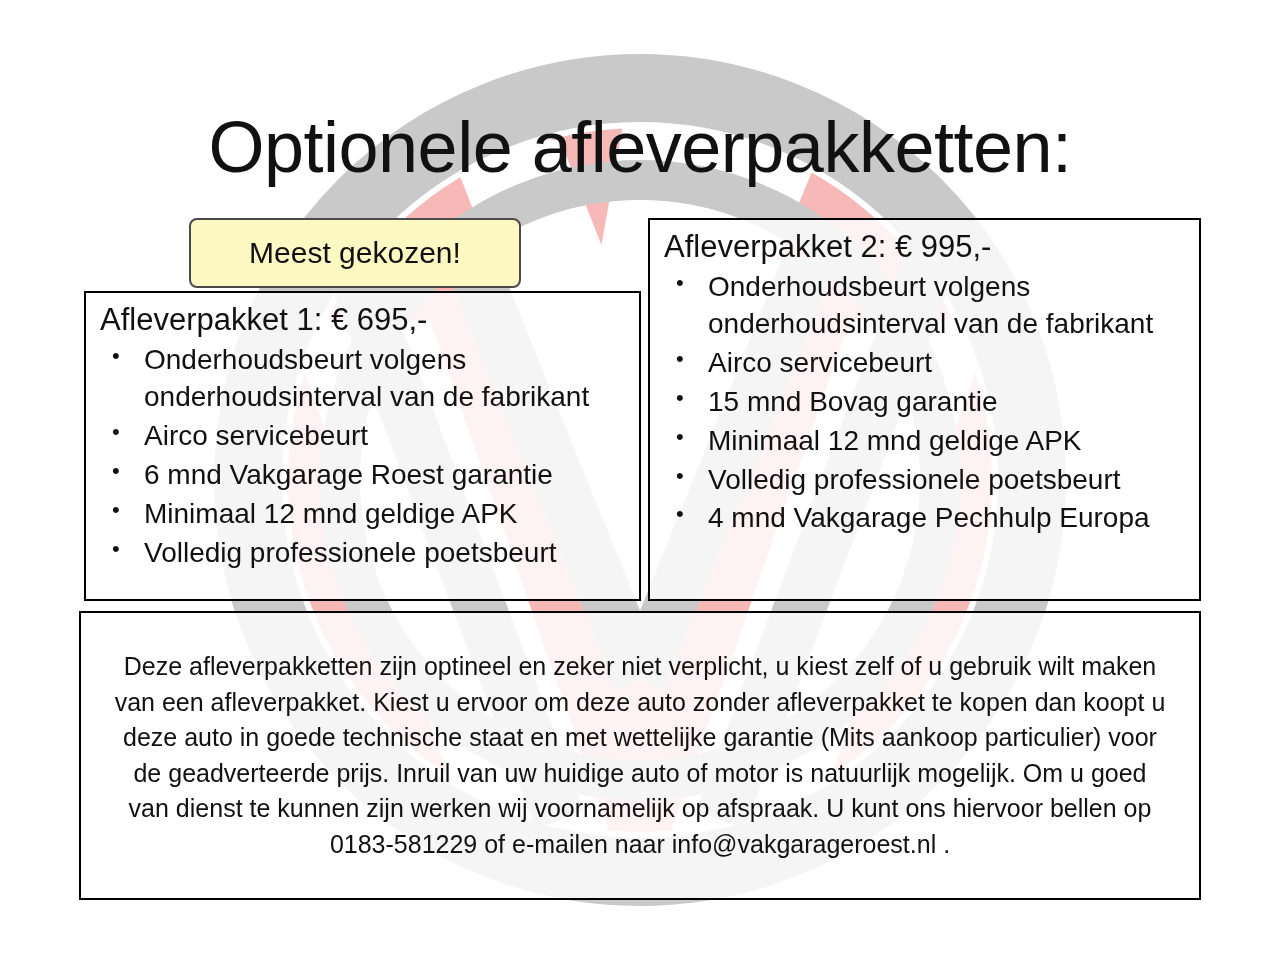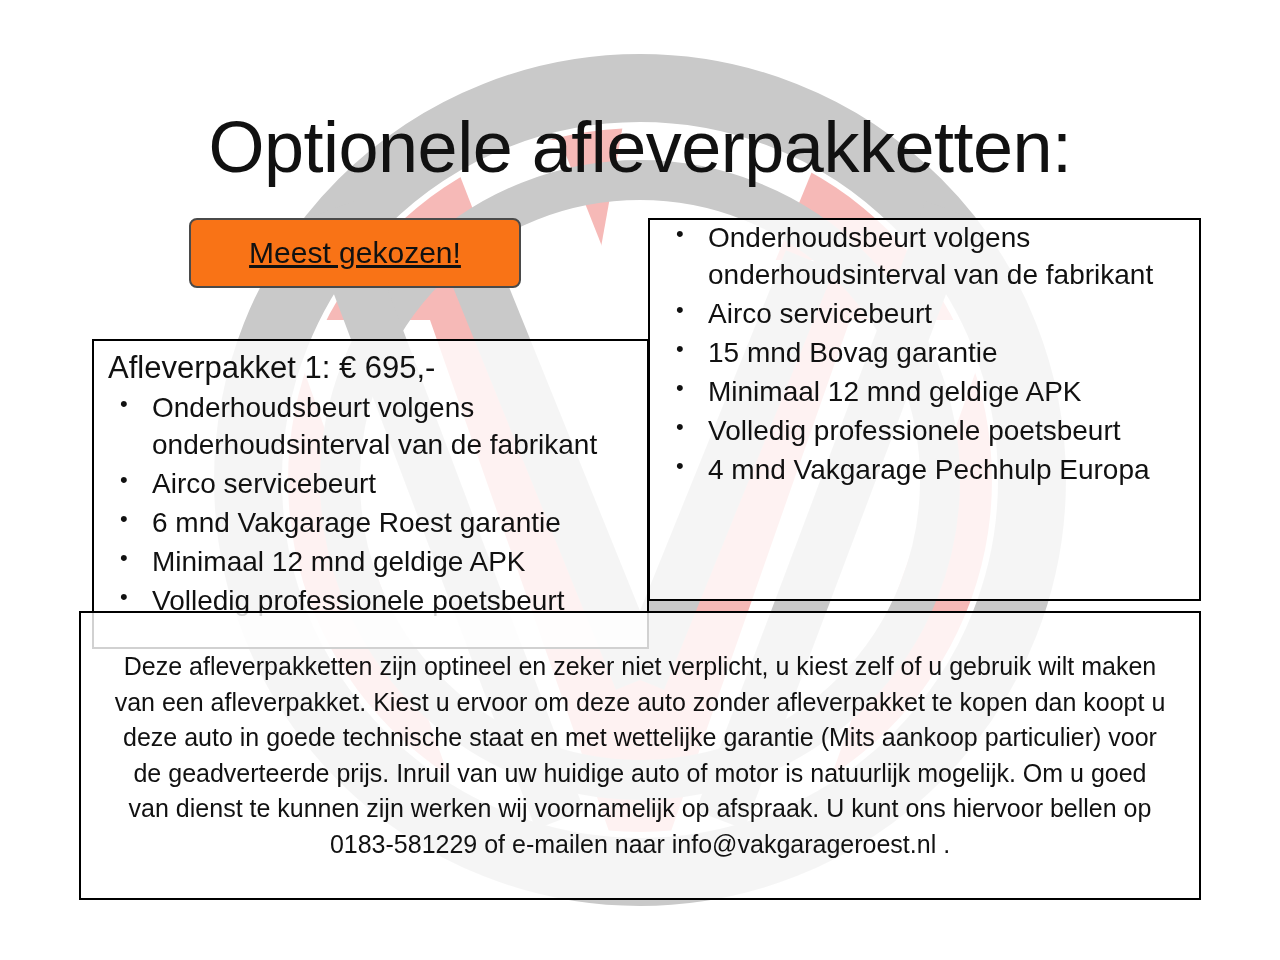--- a/index.html
+++ b/index.html
@@ -51,45 +51,43 @@
 
   
   .badge {
     position: absolute;
     left: 189px;
     top: 218px;
     width: 332px;
     height: 70px;
     border: 2px solid #4a4a4a;
     border-radius: 8px;
-    background: #f97316;
+    background: #fef9c3;
     display: flex;
     align-items: center;
     justify-content: center;
     font-size: 30px;
     color: #111111;
     z-index: 5;
     box-sizing: border-box;
-    text-decoration: underline;
   }
 
   
   .pkg {
     position: absolute;
     border: 2px solid #000000;
     background: rgba(255,255,255,0.82);
     box-sizing: border-box;
     z-index: 4;
   }
   #pkg1 {
-    left: 92px;
+    left: 84px;
     top: 291px;
     width: 557px;
     height: 310px;
-    margin-top: 48px;
   }
   #pkg2 {
     left: 648px;
     top: 218px;
     width: 553px;
     height: 383px;
   }
   .pkg-title {
     font-size: 31px;
     color: #111111;
@@ -187,20 +185,21 @@
     <ul>
       <li>Onderhoudsbeurt volgens onderhoudsinterval van de fabrikant</li>
       <li>Airco servicebeurt</li>
       <li>6 mnd Vakgarage Roest garantie</li>
       <li>Minimaal 12 mnd geldige APK</li>
       <li>Volledig professionele poetsbeurt</li>
     </ul>
   </div>
 
   <div class="pkg" id="pkg2">
+    <div class="pkg-title">Afleverpakket 2: € 995,-</div>
     <ul>
       <li>Onderhoudsbeurt volgens onderhoudsinterval van de fabrikant</li>
       <li>Airco servicebeurt</li>
       <li>15 mnd Bovag garantie</li>
       <li>Minimaal 12 mnd geldige APK</li>
       <li>Volledig professionele poetsbeurt</li>
       <li>4 mnd Vakgarage Pechhulp Europa</li>
     </ul>
   </div>
 

